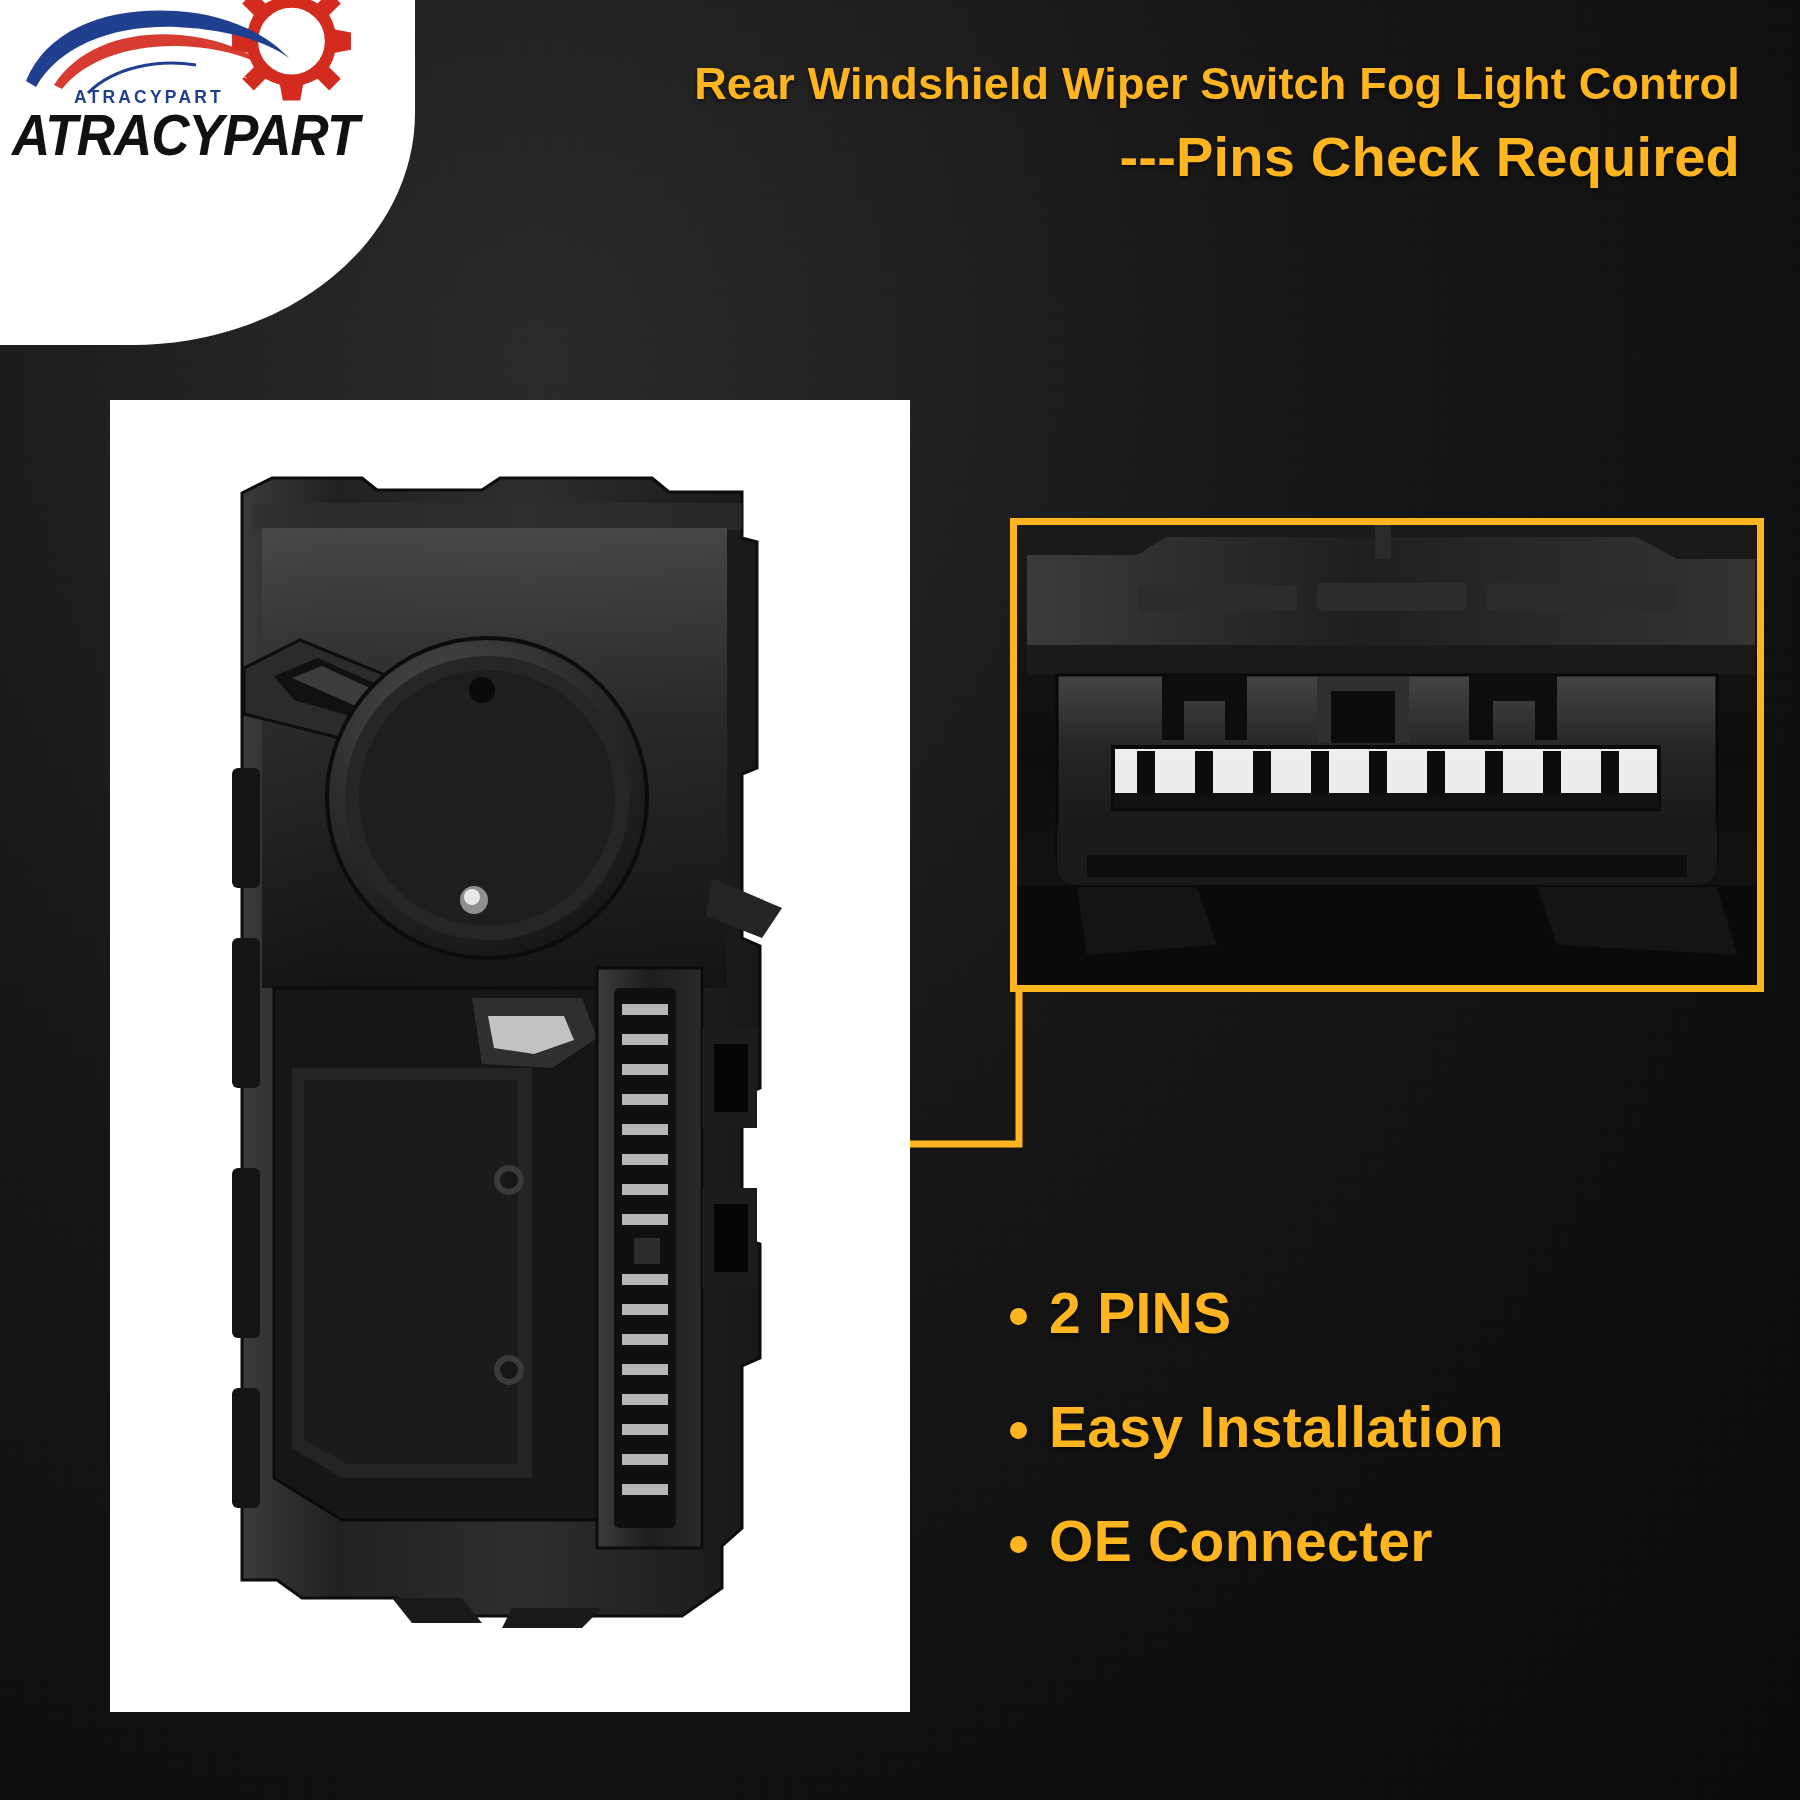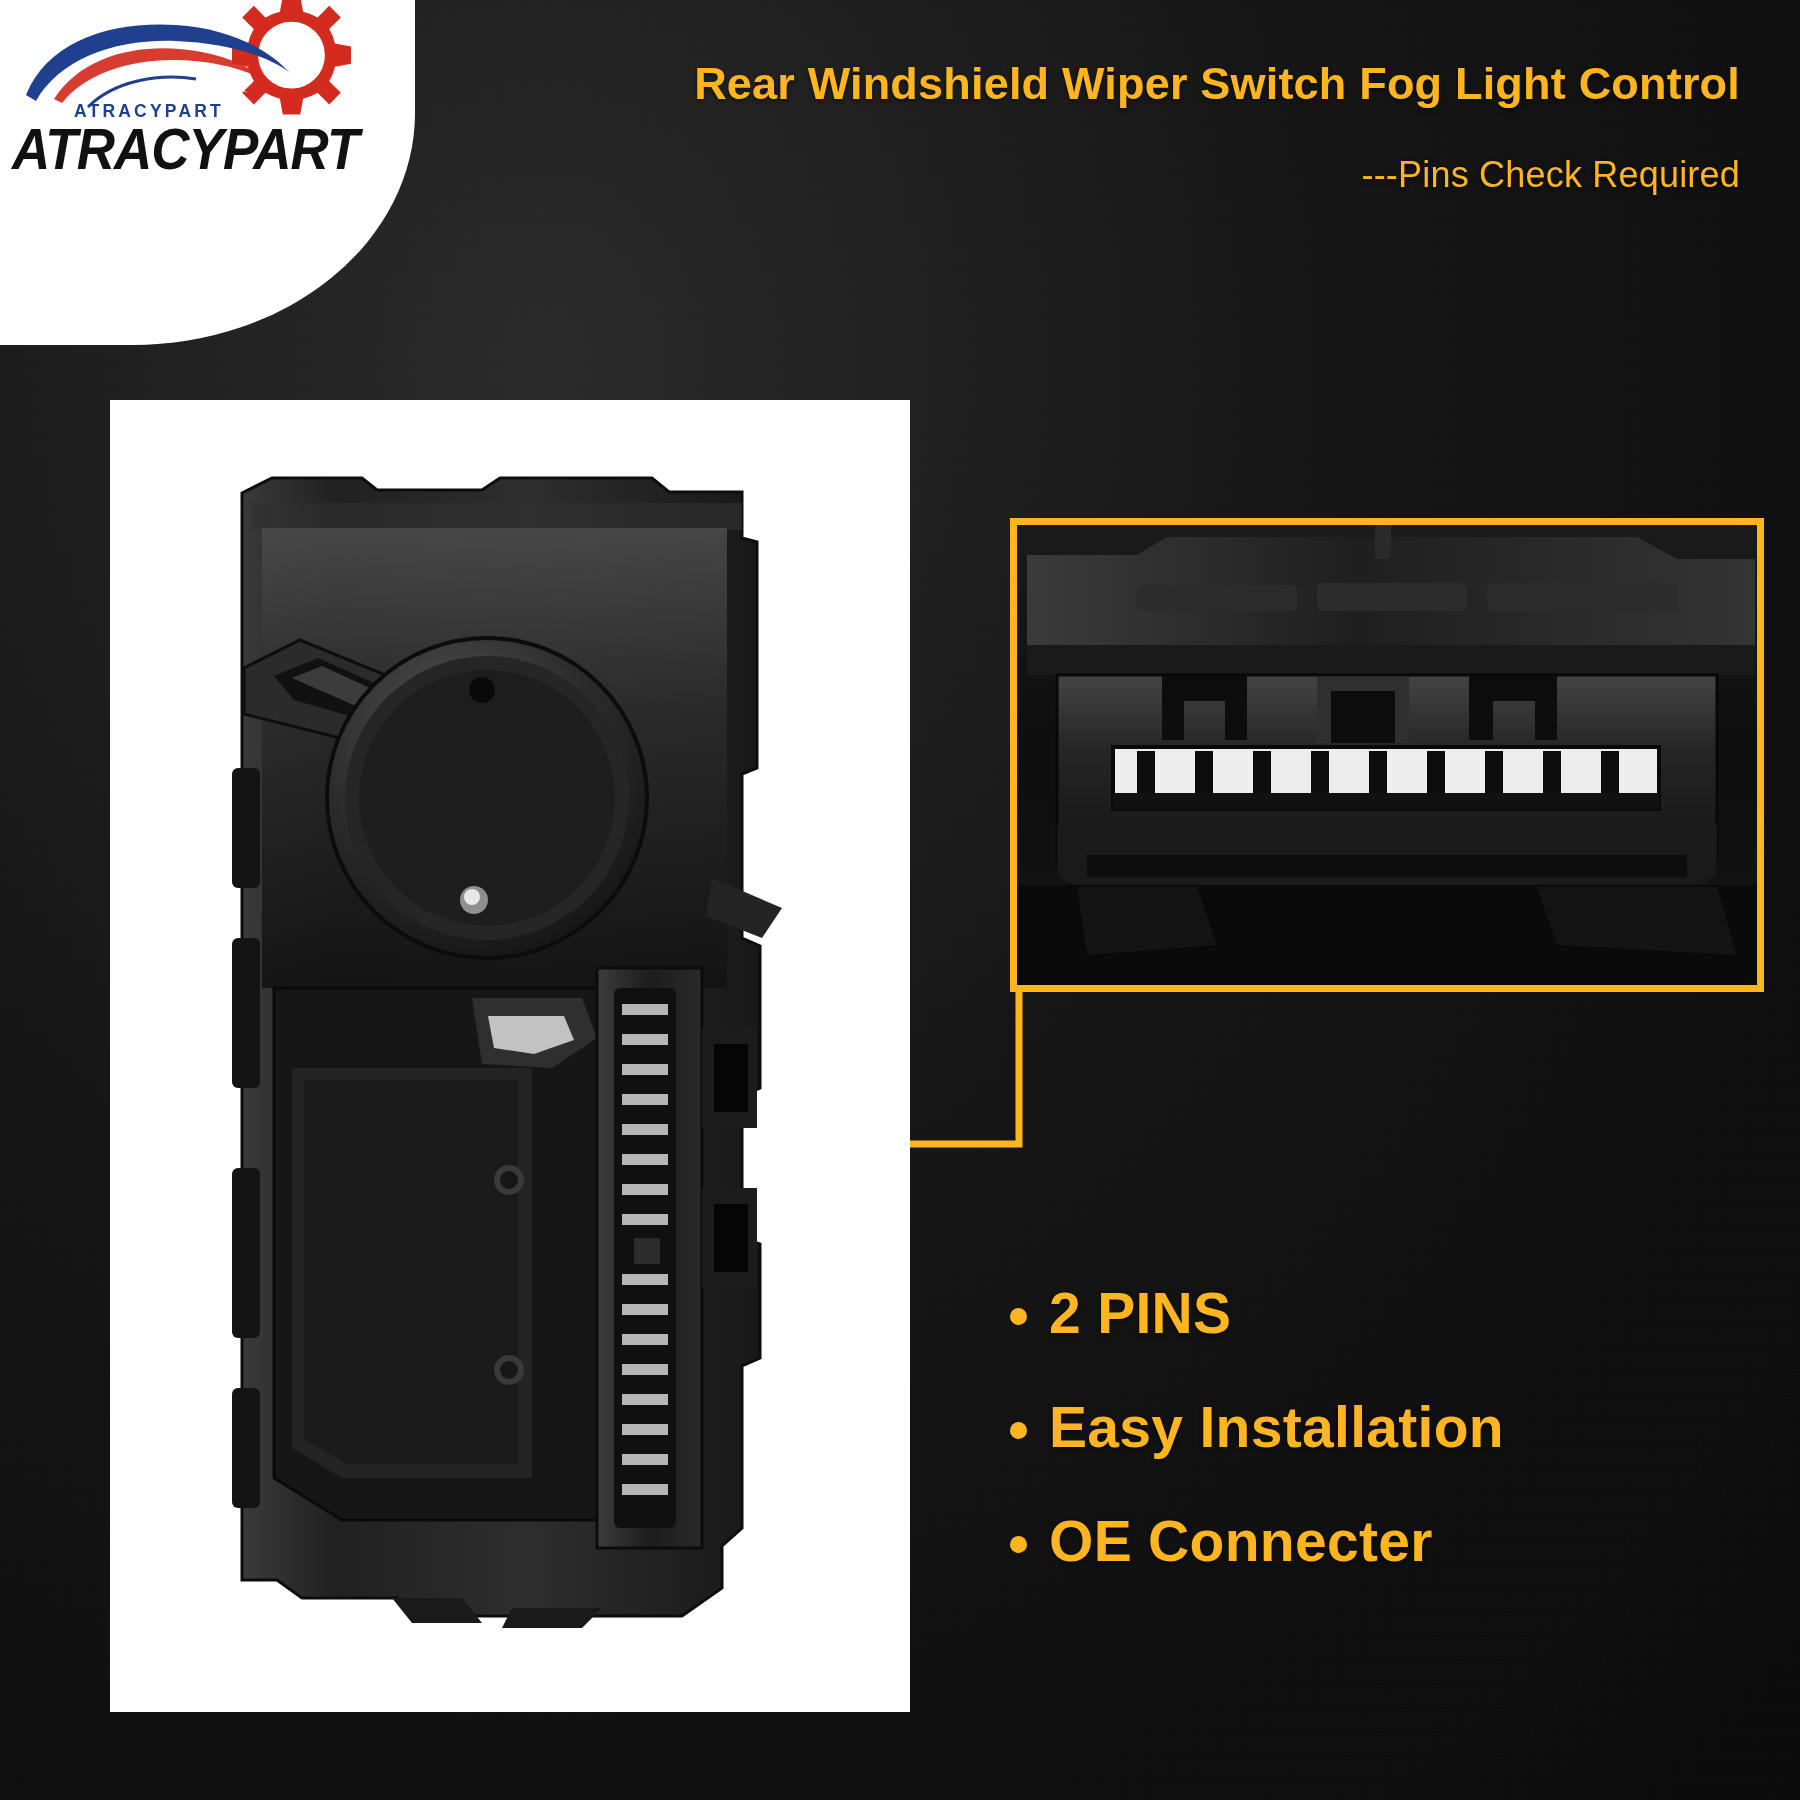--- a/index.html
+++ b/index.html
@@ -43,21 +43,21 @@
     width: 455px;
     height: 400px;
     background: #ffffff;
     border-radius: 0 0 62% 0 / 0 0 58% 0;
     box-shadow: 0 0 0 0 rgba(0,0,0,0);
     z-index: 5;
   }
   .brand-inner {
     position: absolute;
     left: 52px;
-    top: 78px;
+    top: 64px;
     width: 360px;
     height: 220px;
     text-decoration: underline;
   }
   .gear {
     position: absolute;
     right: 8px;
     top: -36px;
     width: 145px;
     height: 145px;
@@ -104,24 +104,24 @@
   .header-title {
     color: #ffb51f;
     font-size: 45px;
     font-weight: 700;
     line-height: 1.15;
     letter-spacing: 0.2px;
     text-shadow: 0 2px 4px rgba(0,0,0,0.6);
     white-space: nowrap;
   }
   .header-sub {
-    margin-top: 44px;
+    margin-top: 14px;
     color: #ffb51f;
-    font-size: 36px;
-    font-weight: 400;
+    font-size: 56px;
+    font-weight: 700;
     letter-spacing: 0.2px;
     text-shadow: 0 2px 4px rgba(0,0,0,0.6);
     white-space: nowrap;
   }
 
   
   .photo-card {
     position: absolute;
     left: 110px;
     top: 400px;

